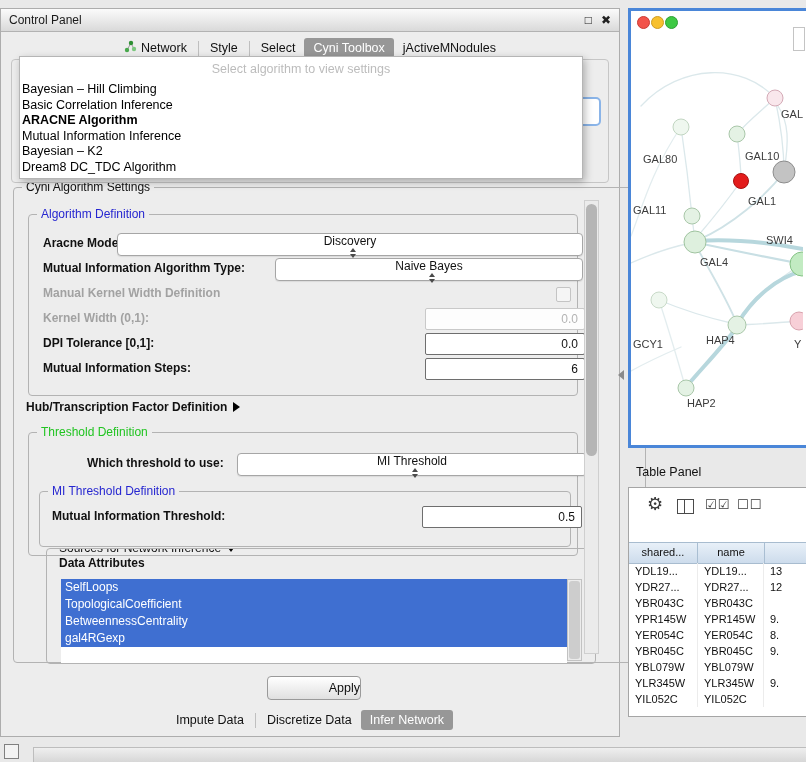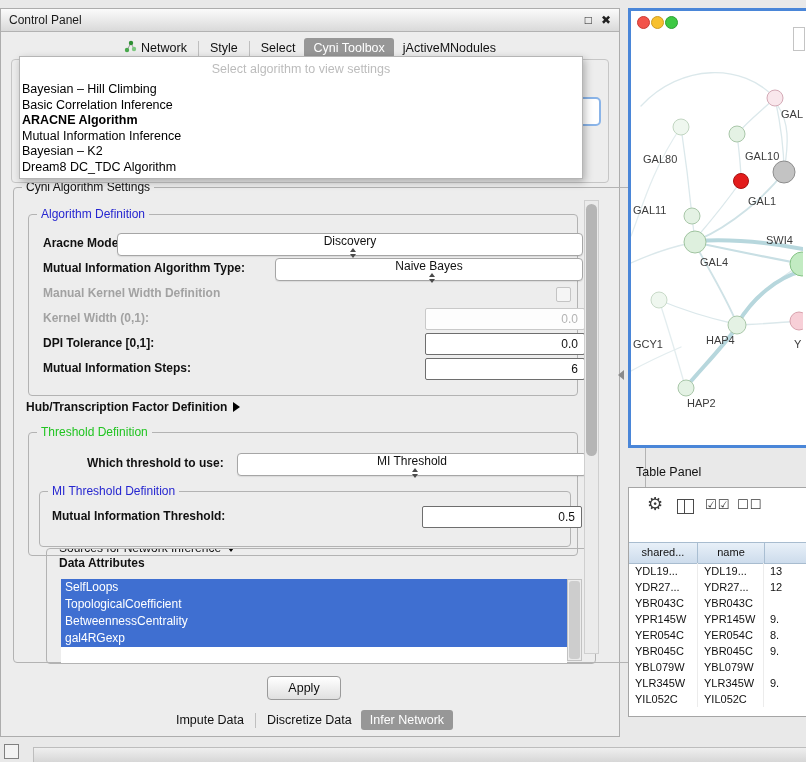--- a/index.html
+++ b/index.html
@@ -69,21 +69,21 @@
   #attr-list{position:absolute;left:14px;top:30px;width:506px;height:104px;background:#fff;overflow:hidden;}
   .sel-item{background:#3f6fd1;color:#fff;font-size:12px;height:17px;line-height:17px;padding-left:4px;}
   #attr-scrollbar{position:absolute;left:520px;top:30px;width:13px;height:80px;background:#ececec;border:1px solid #c2c2c2;}
   #attr-scrollbar .thumb{position:absolute;left:1px;right:1px;top:1px;bottom:1px;background:#cdcdcd;border-radius:3px;}
 
   #settings-scrollbar{position:absolute;left:570px;top:12px;width:13px;height:452px;background:#ebebeb;border:1px solid #cfcfcf;}
   #settings-scrollbar .thumb{position:absolute;left:1px;right:1px;top:3px;height:252px;background:#b5b5b5;border-radius:6px;}
 
   #apply-button{position:absolute;left:266px;top:667px;width:72px;height:22px;
                 background:linear-gradient(#ffffff,#e0e0e0);border:1px solid #9a9a9a;border-radius:4px;
-                font-size:12.5px;display:flex;align-items:center;justify-content:center;}
+                font-size:12.5px;display:flex;align-items:center;justify-content:flex-end;padding-left:20px;}
 
   
   #network-window{position:absolute;left:628px;top:8px;width:178px;height:434px;
                   background:#fff;border:3px solid #4a86d8;overflow:hidden;}
   .traffic{position:absolute;width:11px;height:11px;border-radius:50%;top:5px;}
   #tl-red{left:6px;background:#f2534a;border:1px solid #ca3b34;}
   #tl-yellow{left:20px;background:#f7c02e;border:1px solid #cf9c22;}
   #tl-green{left:34px;background:#3dc943;border:1px solid #2f9e35;}
   #net-scroll-frag{position:absolute;left:162px;top:16px;width:10px;height:22px;background:#fff;border:1px solid #c4c4c4;}
   #net-svg{position:absolute;left:0;top:0;}

